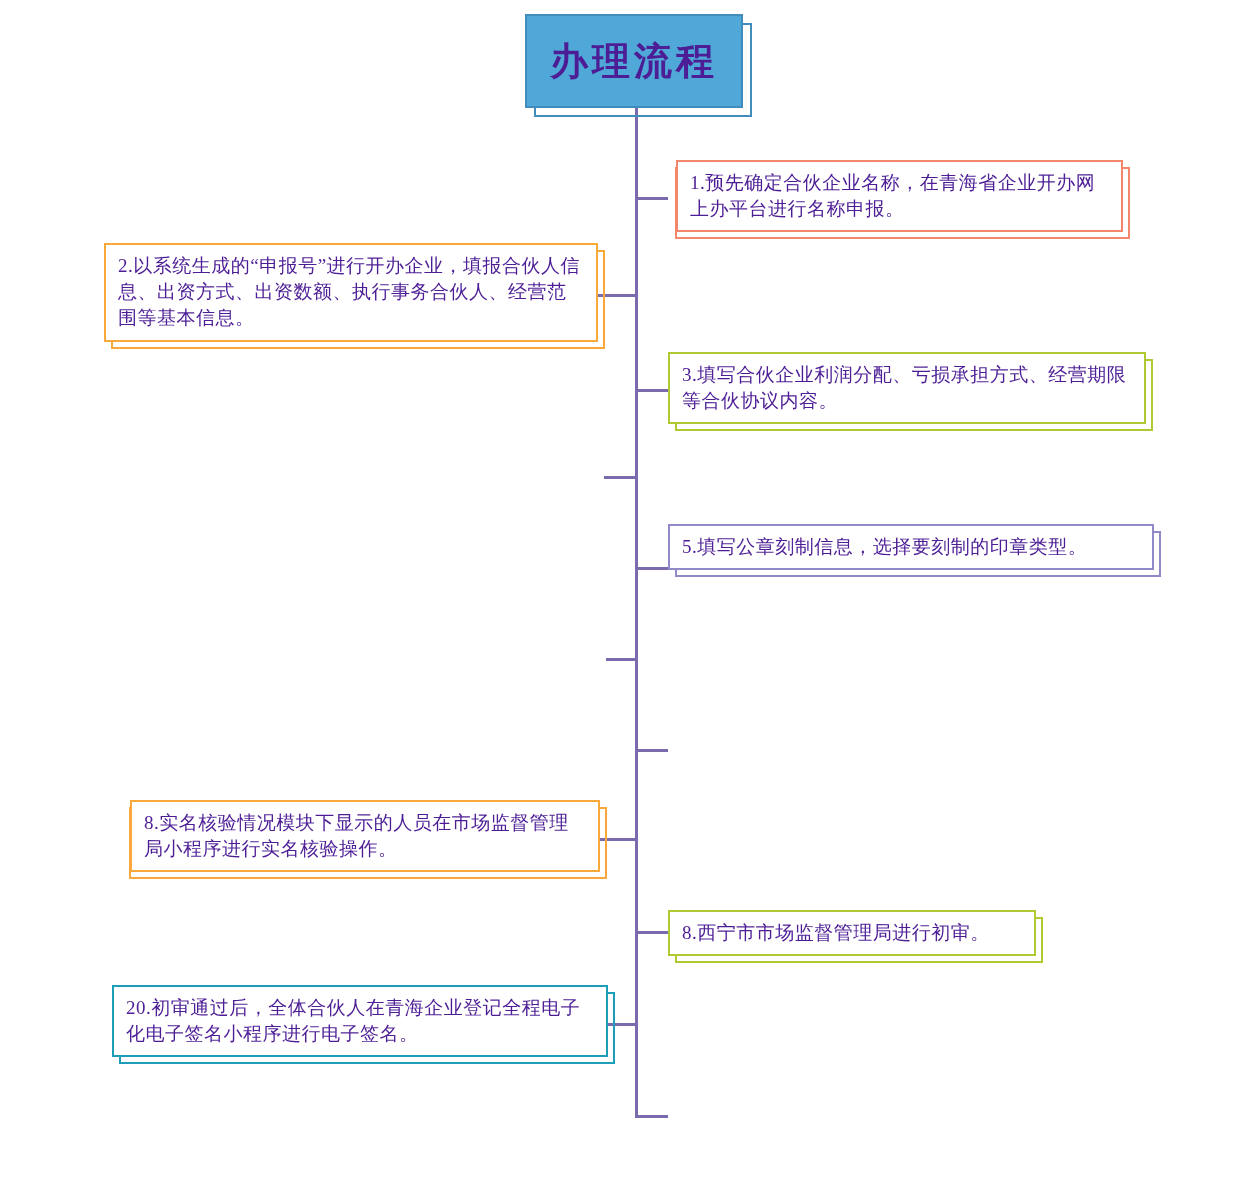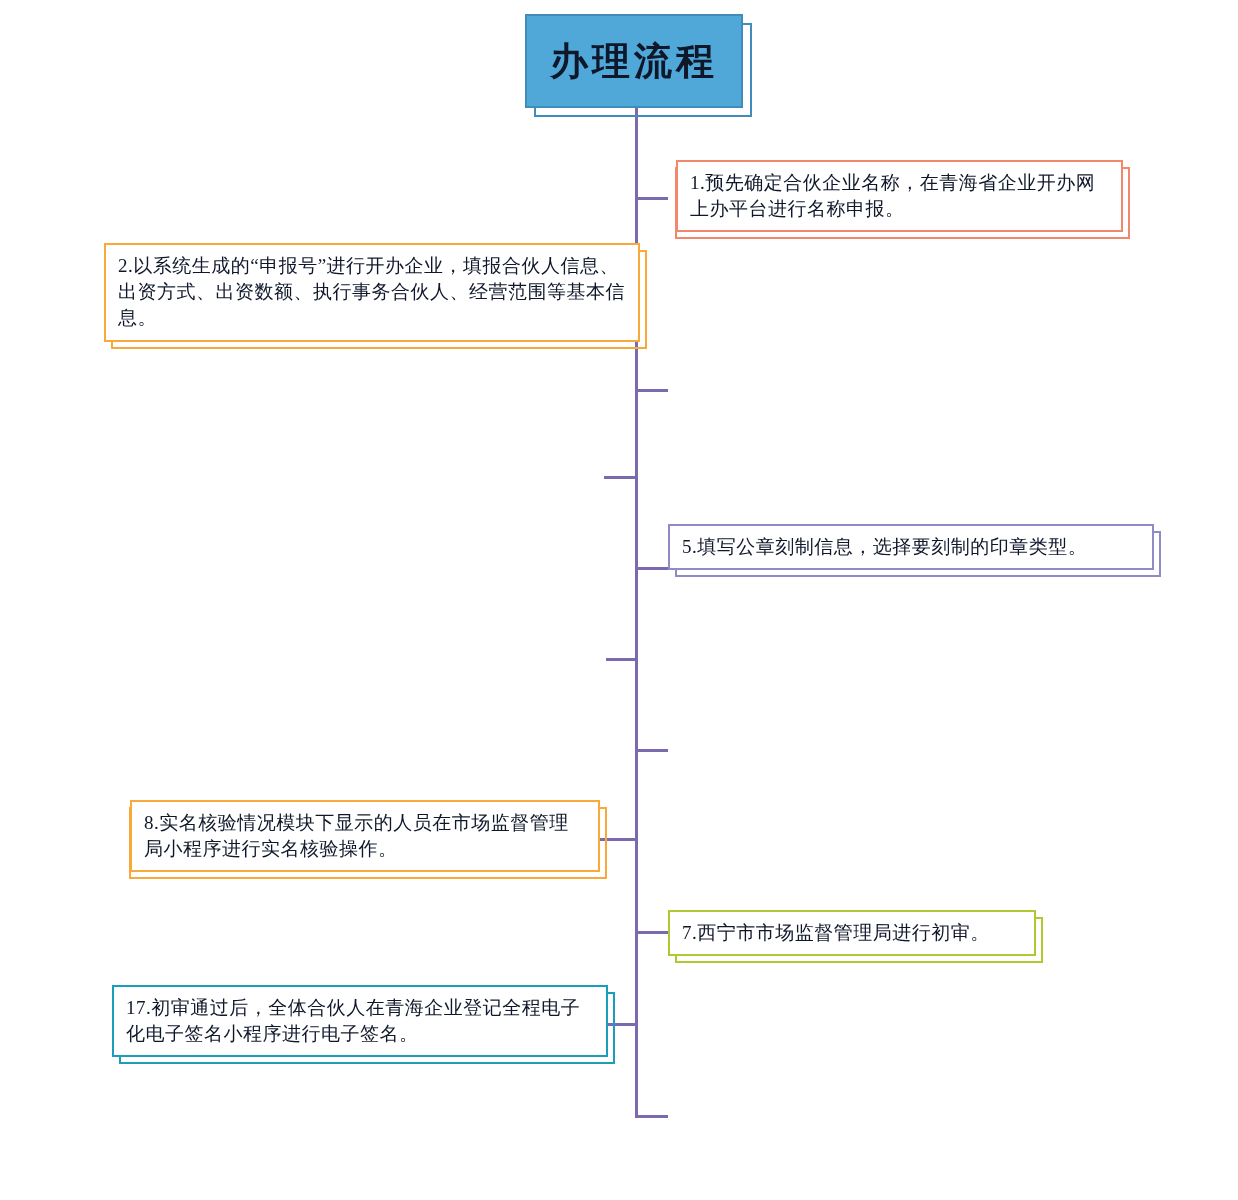--- a/index.html
+++ b/index.html
@@ -3,21 +3,21 @@
 <meta charset="utf-8">
 <style>
   * { box-sizing: border-box; }
   html, body { margin: 0; padding: 0; background: #ffffff; }
   .canvas {
     position: relative;
     width: 1238px;
     height: 1200px;
     background: #ffffff;
     font-family: "Liberation Serif", "DejaVu Serif", serif;
-    color: #0f172a;
+    color: #4c1d95;
     overflow: hidden;
   }
 
   
   .line { position: absolute; background: #7b6aae; }
   .spine { left: 635px; top: 108px; width: 3px; height: 1010px; }
   .connector { height: 3px; }
   .c1  { left: 636px; top: 197px;  width: 32px; }
   .c2  { left: 596px; top: 294px;  width: 41px; }
   .c3  { left: 636px; top: 389px;  width: 32px; }
@@ -60,21 +60,21 @@
     align-items: center;
     justify-content: center;
     font-size: 38px;
     font-weight: bold;
     letter-spacing: 4px;
     padding: 0;
   }
 
   
   .s1  { left: 668px; top: 160px;  width: 455px; padding-left: 8px; }
-  .s2  { left: 104px; top: 243px;  width: 536px; }
+  .s2  { left: 104px; top: 243px;  width: 494px; }
   .s3  { left: 668px; top: 352px;  width: 478px; }
   .s4  { left: 120px; top: 440px;  width: 486px; }
   .s5  { left: 668px; top: 524px;  width: 486px; }
   .s6  { left: 122px; top: 620px;  width: 486px; }
   .s7  { left: 668px; top: 712px;  width: 460px; }
   .s8  { left: 122px; top: 800px;  width: 478px; padding-left: 8px; }
   .s9  { left: 668px; top: 910px;  width: 368px; }
   .s10 { left: 112px; top: 985px;  width: 496px; }
   .s11 { left: 668px; top: 1078px; width: 470px; }
 </style>
@@ -104,38 +104,42 @@
   <div class="node s1" style="--c: #f2876b;">
     <div class="shadow"></div>
     <div class="box">1.预先确定合伙企业名称，在青海省企业开办网上办平台进行名称申报。</div>
   </div>
 
   <div class="node s2" style="--c: #f9a93b;">
     <div class="shadow"></div>
     <div class="box">2.以系统生成的“申报号”进行开办企业，填报合伙人信息、出资方式、出资数额、执行事务合伙人、经营范围等基本信息。</div>
   </div>
 
+  <div class="node s3" style="--c: #afc930;">
+    <div class="shadow"></div>
+    <div class="box">3.填写合伙企业利润分配、亏损承担方式、经营期限等合伙协议内容。</div>
+  </div>
 
 
   <div class="node s5" style="--c: #8e8bc8;">
     <div class="shadow"></div>
     <div class="box">5.填写公章刻制信息，选择要刻制的印章类型。</div>
   </div>
 
 
 
   <div class="node s8" style="--c: #f9a93b;">
     <div class="shadow"></div>
     <div class="box">8.实名核验情况模块下显示的人员在市场监督管理局小程序进行实名核验操作。</div>
   </div>
 
   <div class="node s9" style="--c: #afc930;">
     <div class="shadow"></div>
-    <div class="box">7.西宁市市场监督管理局进行初审。</div>
+    <div class="box">8.西宁市市场监督管理局进行初审。</div>
   </div>
 
   <div class="node s10" style="--c: #1c9eb8;">
     <div class="shadow"></div>
-    <div class="box">17.初审通过后，全体合伙人在青海企业登记全程电子化电子签名小程序进行电子签名。</div>
+    <div class="box">20.初审通过后，全体合伙人在青海企业登记全程电子化电子签名小程序进行电子签名。</div>
   </div>
 
 
 </div>
 
 </body></html>

